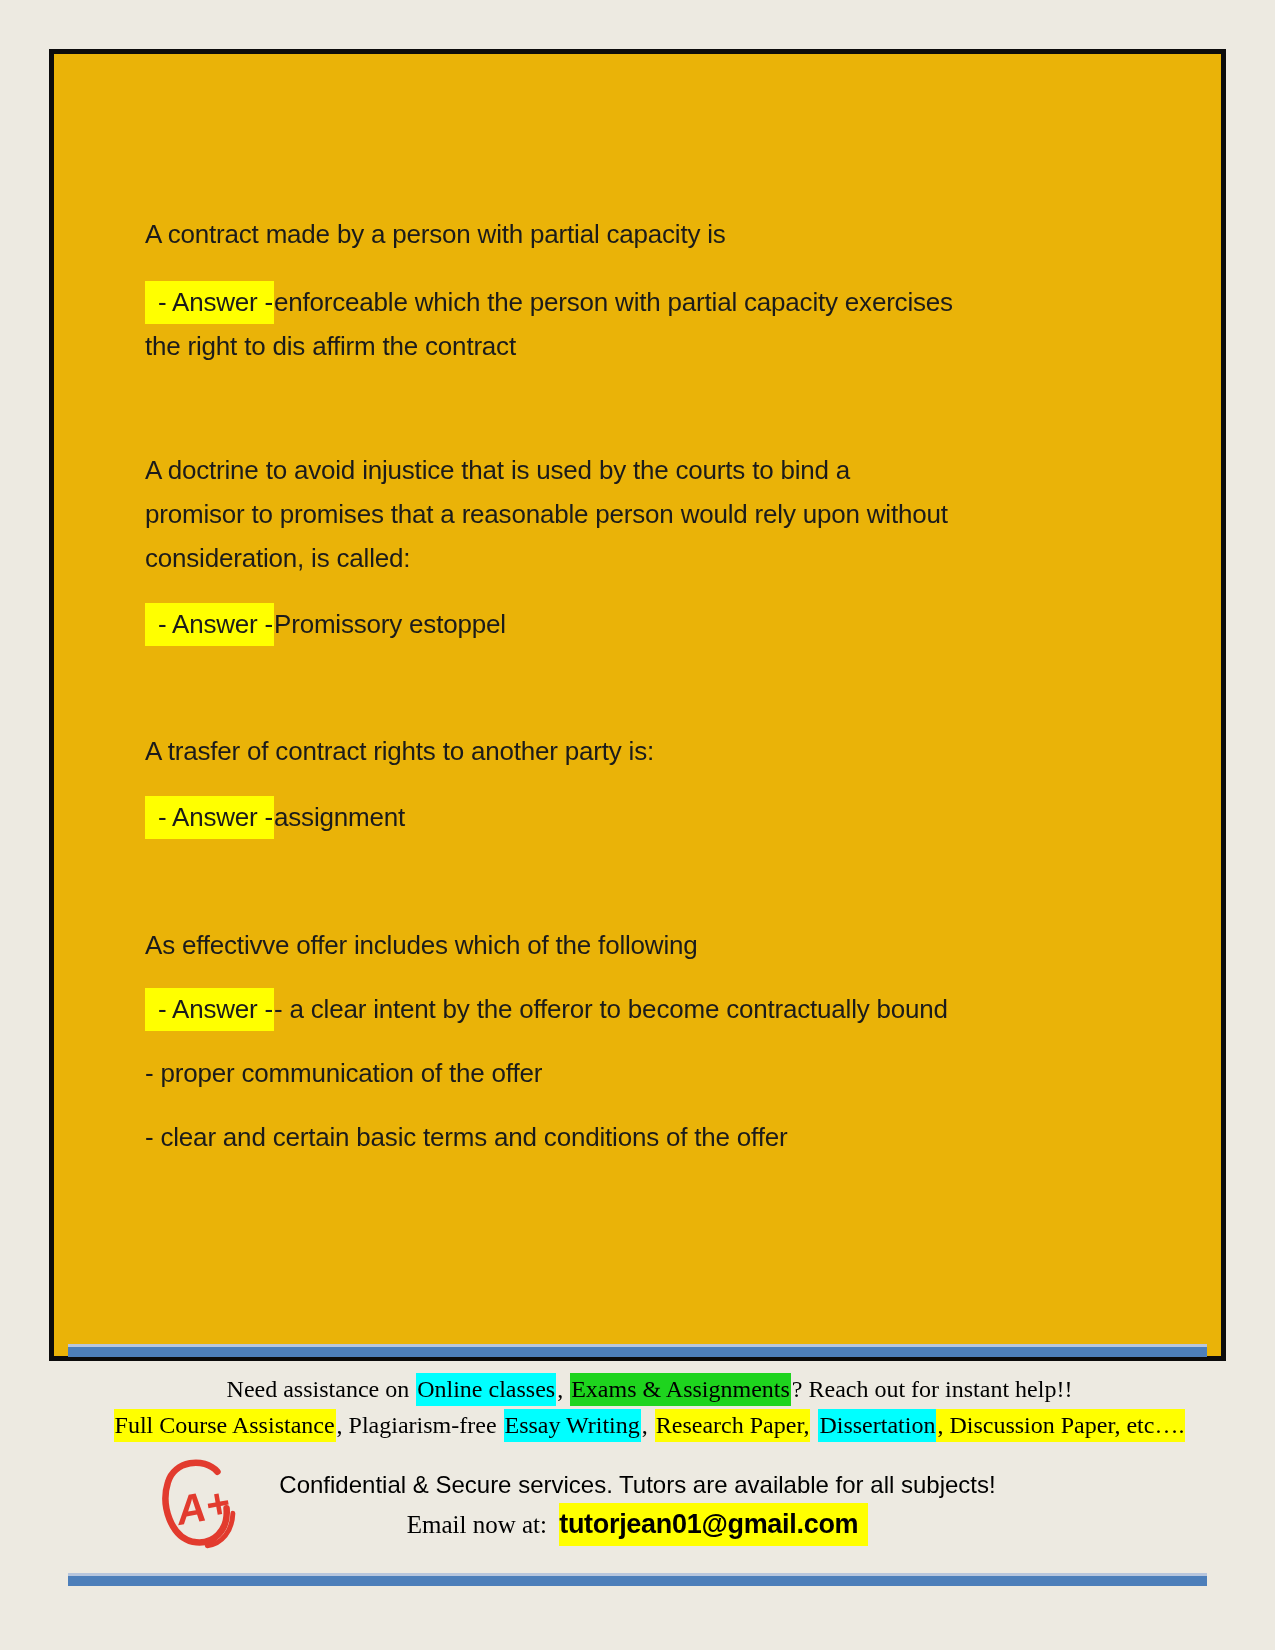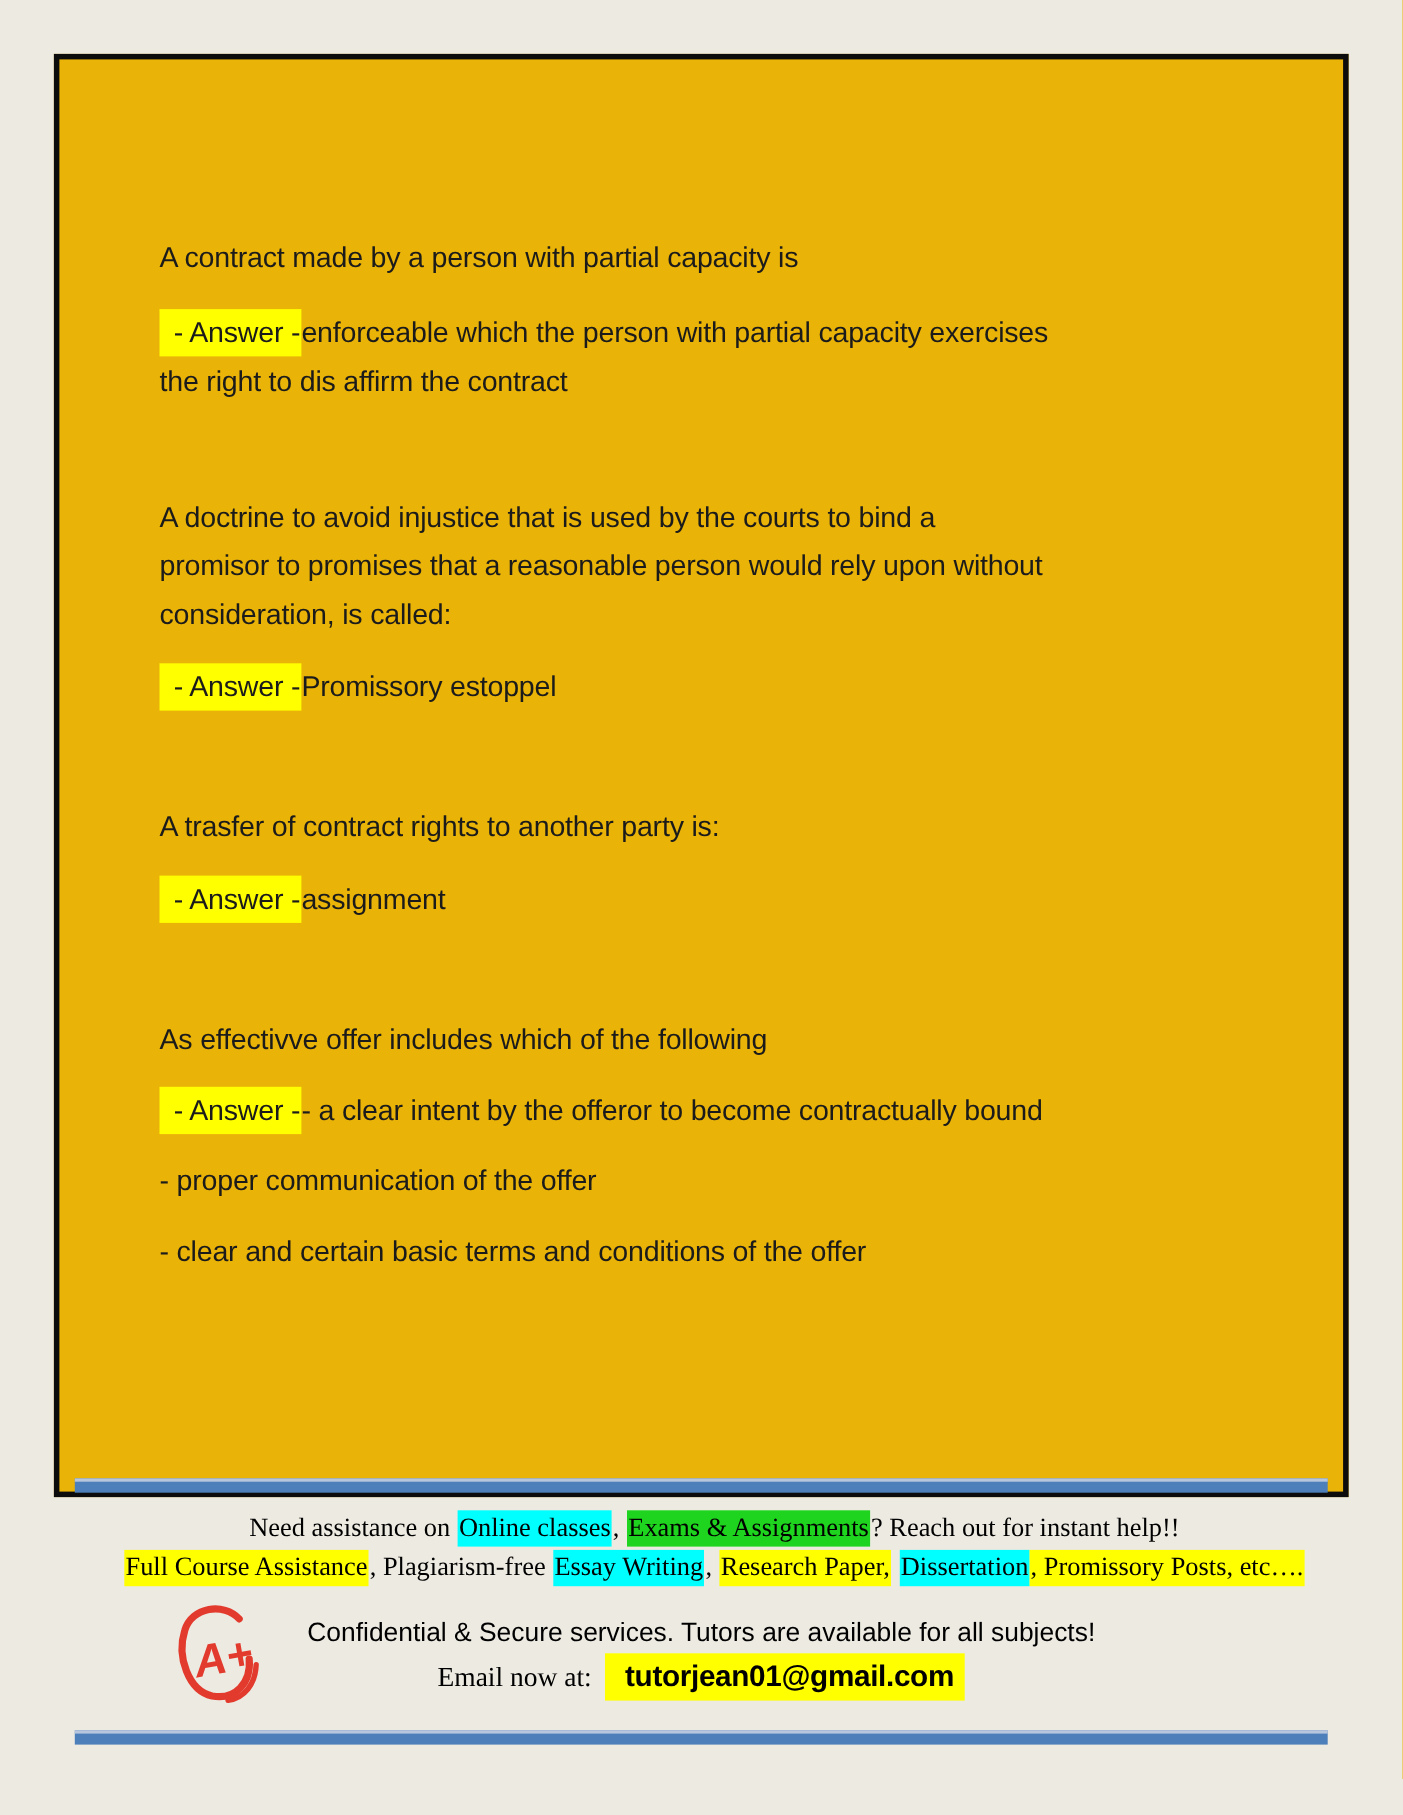--- a/index.html
+++ b/index.html
@@ -67,21 +67,21 @@
     text-align:center;
     font-family:"Liberation Serif", serif;
     font-size:25px; line-height:40px;
     color:#000; white-space:pre;
   }
   .email-value {
     font-family:"Liberation Sans", sans-serif;
     font-weight:bold;
     font-size:27px;
     background:#ffff00;
-    padding:6px 10px 7px 18px;
+    padding:6px 10px 7px 0;
     margin-left:6px;
     letter-spacing:-0.3px;
   }
 </style>
 </head>
 <body>
 
 <div class="page">
 
   <div class="ln" style="top:160px">A contract made by a person with partial capacity is</div>
@@ -98,21 +98,21 @@
 
   <div class="ln" style="top:871px">As effectivve offer includes which of the following</div>
   <div class="ln" style="top:935px"><mark class="hl-answer">- Answer -</mark><span>- a clear intent by the offeror to become contractually bound</span></div>
   <div class="ln" style="top:999px">- proper communication of the offer</div>
   <div class="ln" style="top:1063px">- clear and certain basic terms and conditions of the offer</div>
 
   <div class="bar" style="top:1290px"></div>
 
   <div class="f-line" style="top:1318px"><span class="f-seg">Need assistance on </span><span class="f-seg hl-c">Online classes</span><span class="f-seg">, </span><span class="f-seg hl-g">Exams &amp; Assignments</span><span class="f-seg">? Reach out for instant help!!</span></div>
 
-  <div class="f-line" style="top:1354px"><span class="f-seg hl-y">Full Course Assistance</span><span class="f-seg">, Plagiarism-free </span><span class="f-seg hl-c">Essay Writing</span><span class="f-seg">, </span><span class="f-seg hl-y">Research Paper,</span><span class="f-seg"> </span><span class="f-seg hl-c">Dissertation</span><span class="f-seg hl-y">, Promissory Posts, etc….</span></div>
+  <div class="f-line" style="top:1354px"><span class="f-seg hl-y">Full Course Assistance</span><span class="f-seg">, Plagiarism-free </span><span class="f-seg hl-c">Essay Writing</span><span class="f-seg">, </span><span class="f-seg hl-y">Research Paper,</span><span class="f-seg"> </span><span class="f-seg hl-c">Dissertation</span><span class="f-seg hl-y">, Discussion Paper, etc….</span></div>
 
   <div class="logo-wrap">
     <svg viewBox="0 0 100 120" width="82" height="98">
       <g fill="none" stroke="#e23b2e" stroke-linecap="round" transform="rotate(-14 50 60)">
         <path d="M80 28 C68 6 32 2 18 26 C2 52 6 92 30 104 C54 115 76 100 80 74" stroke-width="8"></path>
         <path d="M46 113 C64 115 80 103 86 82" stroke-width="6"></path>
       </g>
       <text x="20" y="82" font-family="'Liberation Sans', sans-serif" font-weight="bold" font-style="italic" font-size="50" fill="#e23b2e" transform="rotate(-10 50 60)">A+</text>
     </svg>
   </div>

